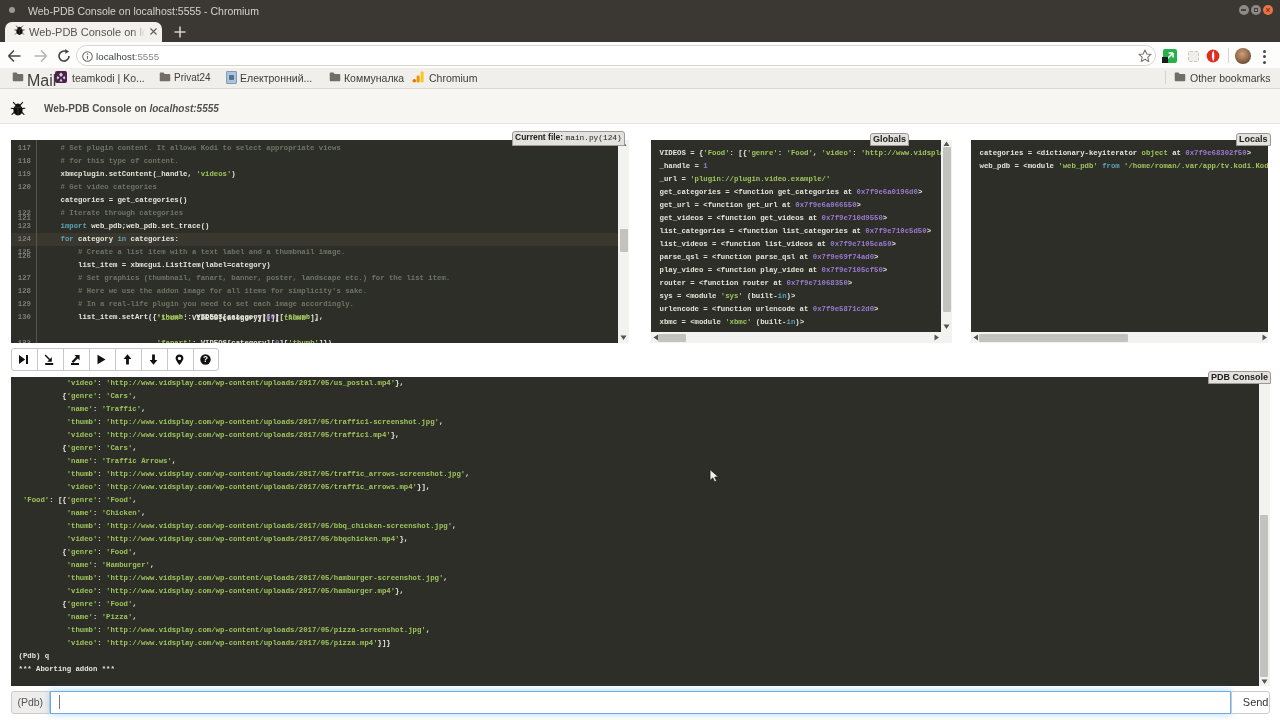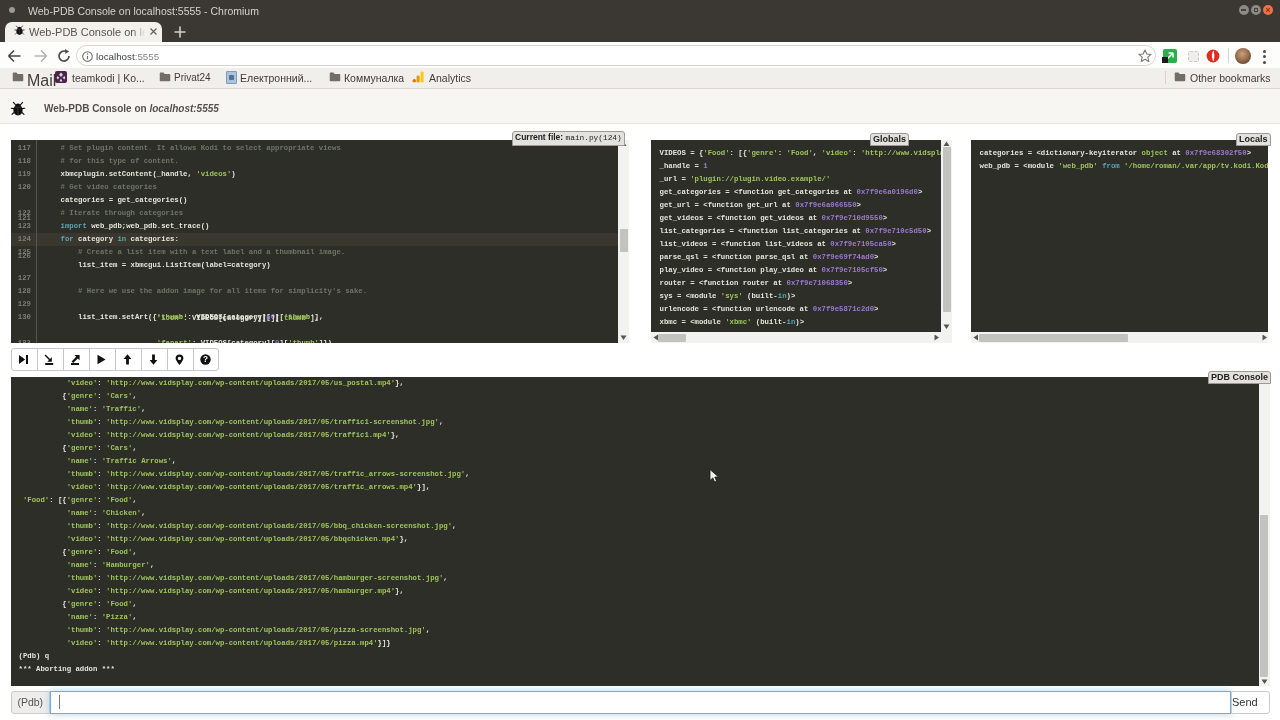--- a/index.html
+++ b/index.html
@@ -113,21 +113,21 @@
 <div class="ui" style="left:240px;top:72px;font-size:10.5px;color:#403d38">Електронний...</div>
 <svg width="12" height="12" viewBox="0 0 16 16" style="position:absolute;left:329px;top:71px">
       <path fill="#716e66" d="M1 3 C1 2.4 1.4 2 2 2 L6 2 L7.5 4 L14 4 C14.6 4 15 4.4 15 5 L15 12.5 C15 13.1 14.6 13.5 14 13.5 L2 13.5 C1.4 13.5 1 13.1 1 12.5 Z"></path>
     </svg>
 <div class="ui" style="left:344px;top:72px;font-size:10.5px;color:#403d38">Коммуналка</div>
 <svg class="abs" style="left:412px;top:71px" width="12" height="12" viewBox="0 0 12 12">
       <circle cx="2.3" cy="9.7" r="1.8" fill="#e37400"></circle>
       <rect x="4.6" y="4.6" width="3" height="6.9" rx="1.2" fill="#f09300"></rect>
       <rect x="8.6" y="0.6" width="3" height="10.9" rx="1.2" fill="#ffc517"></rect>
     </svg>
-<div class="ui" style="left:429px;top:72px;font-size:10.5px;color:#403d38">Analytics</div>
+<div class="ui" style="left:429px;top:72px;font-size:10.5px;color:#403d38">Chromium</div>
 <div class="abs" style="left:1165px;top:71px;width:1px;height:13px;background:#d6d3cd"></div>
 <svg width="12" height="12" viewBox="0 0 16 16" style="position:absolute;left:1174px;top:71px">
       <path fill="#716e66" d="M1 3 C1 2.4 1.4 2 2 2 L6 2 L7.5 4 L14 4 C14.6 4 15 4.4 15 5 L15 12.5 C15 13.1 14.6 13.5 14 13.5 L2 13.5 C1.4 13.5 1 13.1 1 12.5 Z"></path>
     </svg>
 <div class="ui" style="left:1190px;top:72px;font-size:10.5px;color:#403d38">Other bookmarks</div>
 <div id="navbar"></div>
 <svg width="16" height="16" viewBox="0 0 16 16" style="position:absolute;left:10px;top:101px">
 <g stroke="#111" stroke-width="1.1" fill="none" stroke-linecap="round">
 <line x1="5.6" y1="3.8" x2="3.4" y2="1.4"></line>
         <line x1="10.4" y1="3.8" x2="12.6" y2="1.4"></line>
@@ -157,23 +157,25 @@
 <div class="ln" style="top:80px">123</div>
 <div class="ml" style="left:32px;top:80px"><i class="k">    import</i> web_pdb;web_pdb.set_trace()</div>
 <div class="cl" style="top:93px"></div>
 <div class="ln" style="top:93px">124</div>
 <div class="ml" style="left:32px;top:93px"><i class="k">    for</i> category <i class="k">in</i> categories:</div>
 <div class="ln" style="top:106px">125</div>
 <div class="ml" style="left:32px;top:106px"><i class="c">        # Create a list item with a text label and a thumbnail image.</i></div>
 <div class="ln" style="top:110px">126</div>
 <div class="ml" style="left:32px;top:119px">        list_item = xbmcgui.ListItem(label=category)</div>
 <div class="ln" style="top:132px">127</div>
+<div class="ml" style="left:32px;top:132px"><i class="c">        # Set graphics (thumbnail, fanart, banner, poster, landscape etc.) for the list item.</i></div>
 <div class="ln" style="top:145px">128</div>
 <div class="ml" style="left:32px;top:145px"><i class="c">        # Here we use the addon image for all items for simplicity's sake.</i></div>
 <div class="ln" style="top:158px">129</div>
+<div class="ml" style="left:32px;top:158px"><i class="c">        # In a real-life plugin you need to set each image accordingly.</i></div>
 <div class="ln" style="top:171px">130</div>
 <div class="ml" style="left:32px;top:171px">        list_item.setArt({<i class="s">'thumb'</i>: VIDEOS[category][<i class="n">0</i>][<i class="s">'thumb'</i>],</div>
 <div class="ln" style="top:199px">131</div>
 <div class="ml" style="left:32px;top:172px">                          <i class="s">'icon'</i>: VIDEOS[category][<i class="n">0</i>][<i class="s">'thumb'</i>],</div>
 <div class="ln" style="top:197px">132</div>
 <div class="ml" style="left:32px;top:197px">                          <i class="s">'fanart'</i>: VIDEOS[category][<i class="n">0</i>][<i class="s">'thumb'</i>]})</div>
 <div class="abs" style="left:24.5px;top:0;width:1px;height:203.5px;background:#56564e"></div>
 </div>
 <div class="sbv" style="left:618px;top:139.5px;width:11px;height:203.5px"></div>
 <div class="thumb" style="left:619.5px;top:229px;width:8px;height:23px"></div>
@@ -299,13 +301,13 @@
 <svg class="abs" style="left:1260.5px;top:679px" width="7" height="6" viewBox="0 0 7 6">
       <path d="M0.5 0.5 L6.5 0.5 L3.5 5 Z" fill="#55544f"></path>
     </svg>
 <div class="plabel" style="left:1208px;top:370.5px">PDB Console</div>
 <svg class="abs" style="left:709px;top:469px" width="10" height="15" viewBox="0 0 10 15">
       <path d="M1 0.5 L1 11.5 L3.8 8.9 L5.6 13 L7.6 12.1 L5.8 8.1 L9.5 7.9 Z" fill="#efefec" stroke="#1c1c18" stroke-width="0.8"></path>
     </svg>
 <div class="abs" style="left:10.5px;top:690.5px;width:39.5px;height:23px;background:#eeedec;border:1px solid #ccc;border-radius:3px 0 0 3px;font-size:10.5px;color:#555;line-height:21px;text-align:center">(Pdb)</div>
 <div class="abs" style="left:50px;top:690.5px;width:1181px;height:23px;background:#fff;border:1px solid #66afe9;box-shadow:0 0 7px rgba(102,175,233,0.55)"></div>
 <div class="abs" style="left:58.5px;top:695px;width:1px;height:14px;background:#777"></div>
-<div class="abs" style="left:1231px;top:690.5px;width:38.5px;height:23px;background:#fff;border:1px solid #ccc;border-radius:0 3px 3px 0;font-size:11px;color:#333;line-height:21px;text-align:left">Send</div>
+<div class="abs" style="left:1231px;top:690.5px;width:38.5px;height:23px;background:#fff;border:1px solid #ccc;border-radius:0 3px 3px 0;font-size:11px;color:#333;line-height:21px;text-align:right">Send</div>
 </div>
 </body></html>

